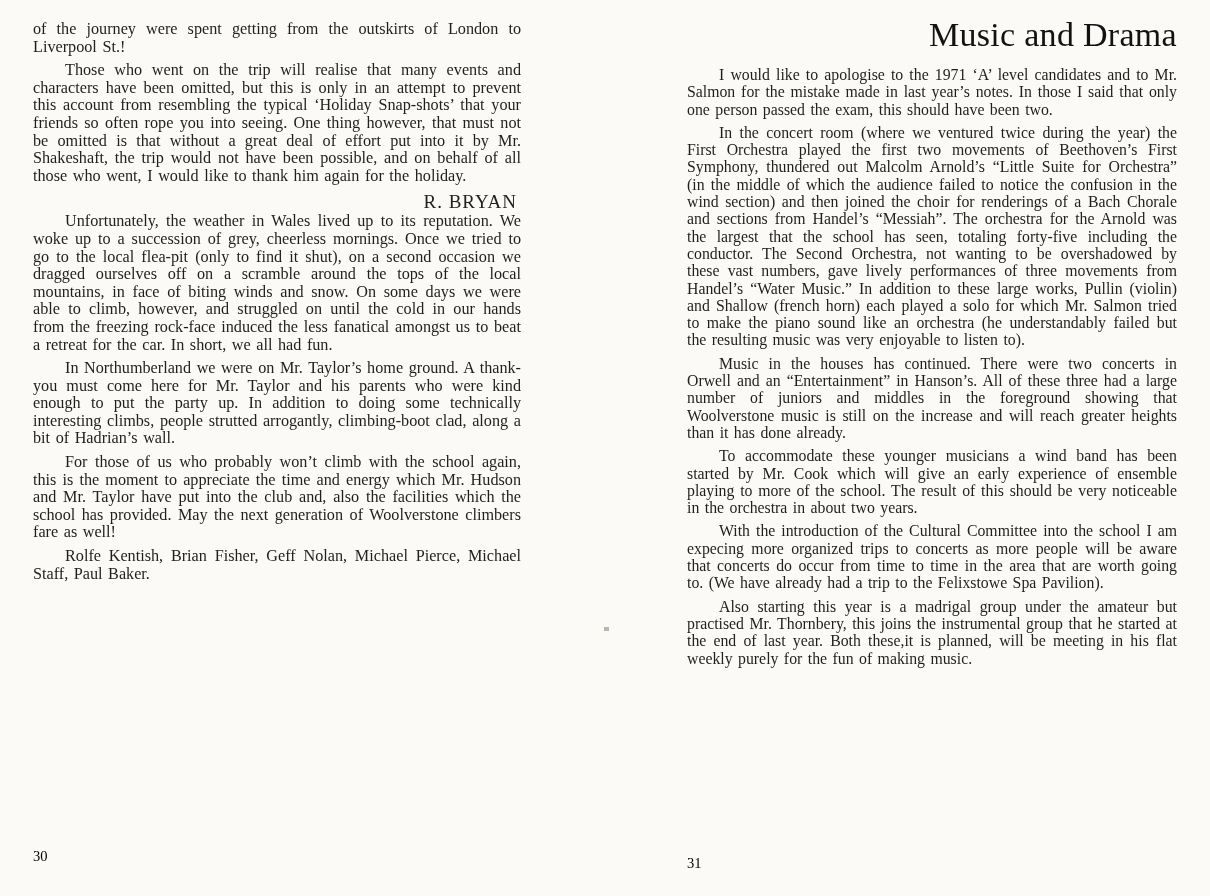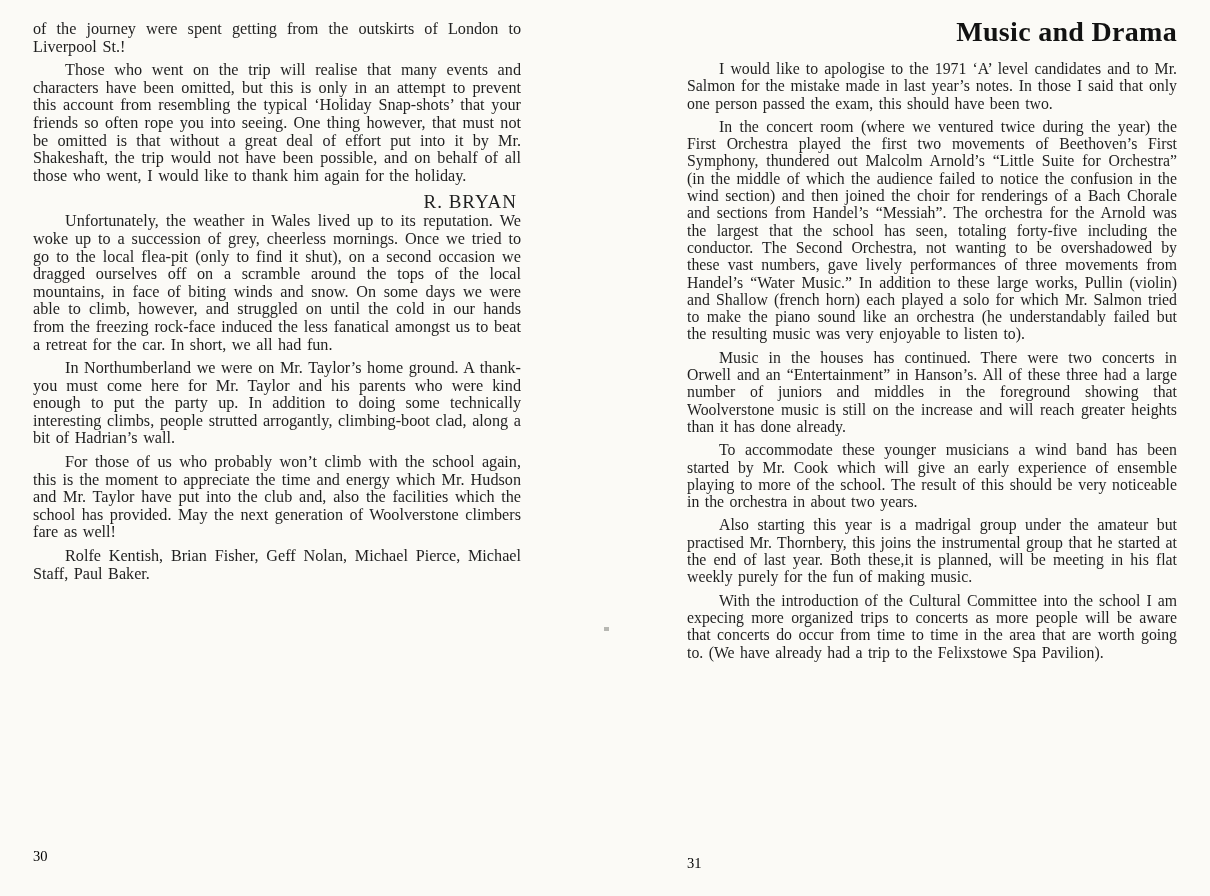--- a/index.html
+++ b/index.html
@@ -52,22 +52,22 @@
   }
   .section-heading {
     font-weight: bold;
     font-size: 18px;
     letter-spacing: 0.4px;
     margin: 36px 0 11px 0;
     color: #141414;
   }
   .page-title {
     text-align: right;
-    font-weight: bold;
-    font-size: 28px;
+    font-weight: normal;
+    font-size: 34px;
     letter-spacing: 0.3px;
     margin: 0 0 12px 0;
     color: #121212;
   }
   .music-heading {
     font-weight: bold;
     font-size: 16.5px;
     letter-spacing: 0.6px;
     margin: 0 0 7px 0;
     color: #141414;
@@ -110,20 +110,20 @@
   <p class="para">For those of us who probably won’t climb with the school again, this is the moment to appreciate the time and energy which Mr. Hudson and Mr. Taylor have put into the club and, also the facilities which the school has provided. May the next generation of Woolverstone climbers fare as well!</p>
   <p class="para">Rolfe Kentish, Brian Fisher, Geff Nolan, Michael Pierce, Michael Staff, Paul Baker.</p>
 </div>
 
 <div class="col col-right">
   <h1 class="page-title">Music and Drama</h1>
   <p class="para">I would like to apologise to the 1971 ‘A’ level candidates and to Mr. Salmon for the mistake made in last year’s notes. In those I said that only one person passed the exam, this should have been two.</p>
   <p class="para">In the concert room (where we ventured twice during the year) the First Orchestra played the first two movements of Beethoven’s First Symphony, thundered out Malcolm Arnold’s “Little Suite for Orchestra” (in the middle of which the audience failed to notice the confusion in the wind section) and then joined the choir for renderings of a Bach Chorale and sections from Handel’s “Messiah”. The orchestra for the Arnold was the largest that the school has seen, totaling forty-five including the conductor. The Second Orchestra, not wanting to be overshadowed by these vast numbers, gave lively performances of three movements from Handel’s “Water Music.” In addition to these large works, Pullin (violin) and Shallow (french horn) each played a solo for which Mr. Salmon tried to make the piano sound like an orchestra (he understandably failed but the resulting music was very enjoyable to listen to).</p>
   <p class="para">Music in the houses has continued. There were two concerts in Orwell and an “Entertainment” in Hanson’s. All of these three had a large number of juniors and middles in the foreground showing that Woolverstone music is still on the increase and will reach greater heights than it has done already.</p>
   <p class="para">To accommodate these younger musicians a wind band has been started by Mr. Cook which will give an early experience of ensemble playing to more of the school. The result of this should be very noticeable in the orchestra in about two years.</p>
+  <p class="para">With the introduction of the Cultural Committee into the school I am expecing more organized trips to concerts as more people will be aware that concerts do occur from time to time in the area that are worth going to. (We have already had a trip to the Felixstowe Spa Pavilion).</p>
   <p class="para">Also starting this year is a madrigal group under the amateur but practised Mr. Thornbery, this joins the instrumental group that he started at the end of last year. Both these,it is planned, will be meeting in his flat weekly purely for the fun of making music.</p>
-  <p class="para">With the introduction of the Cultural Committee into the school I am expecing more organized trips to concerts as more people will be aware that concerts do occur from time to time in the area that are worth going to. (We have already had a trip to the Felixstowe Spa Pavilion).</p>
 </div>
 
 <div class="pagenum pagenum-left">30</div>
 <div class="pagenum pagenum-right">31</div>
 
 <div class="artifact-dot"></div>
 
 </body></html>

